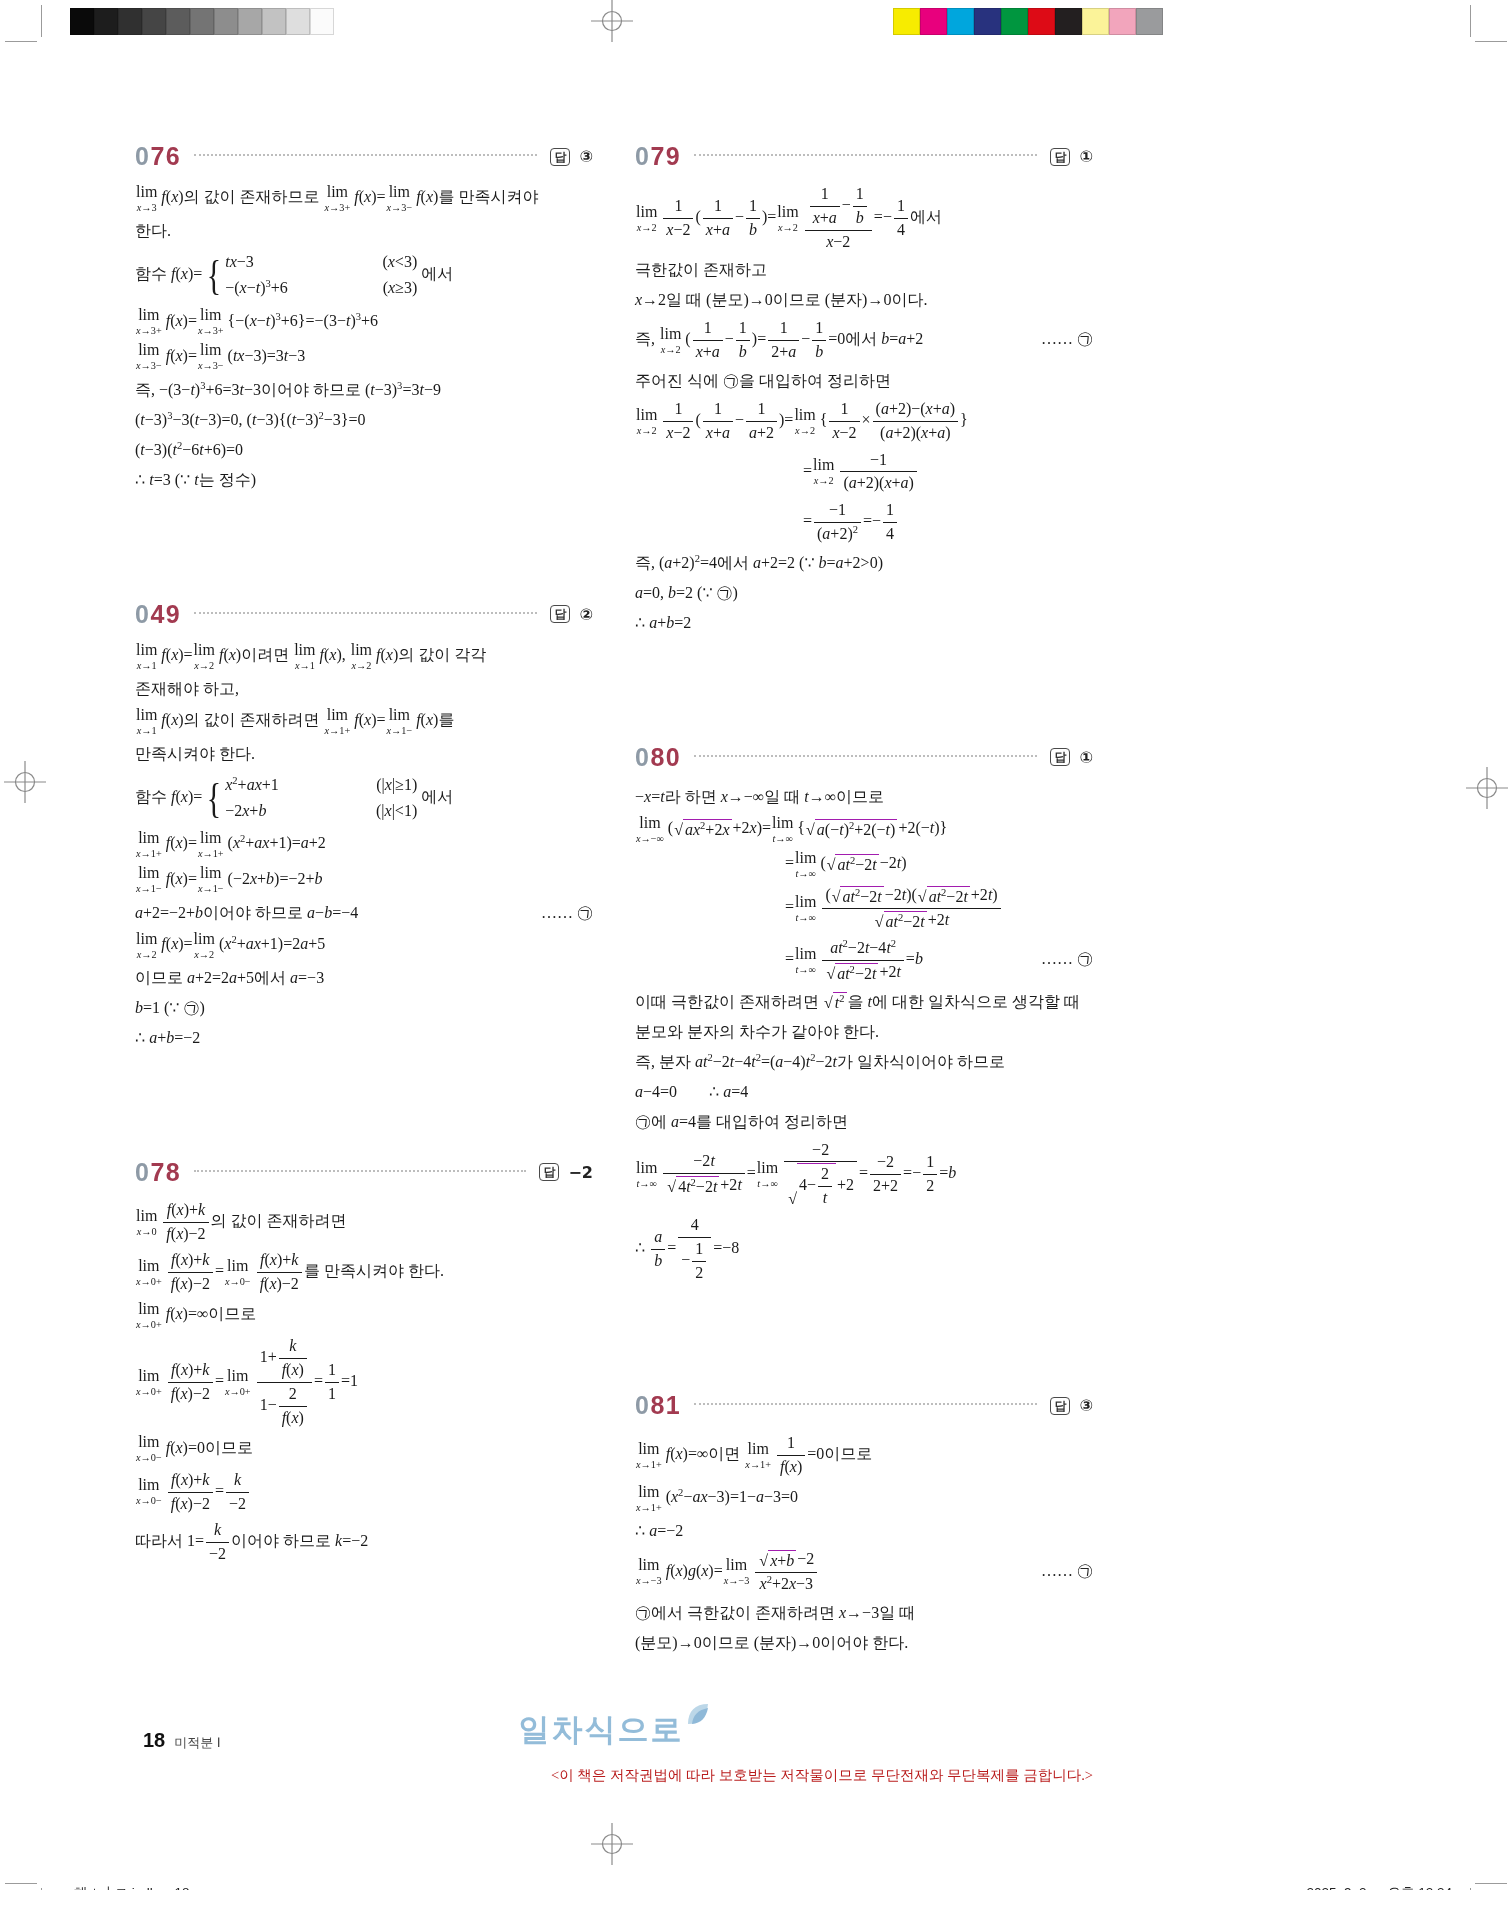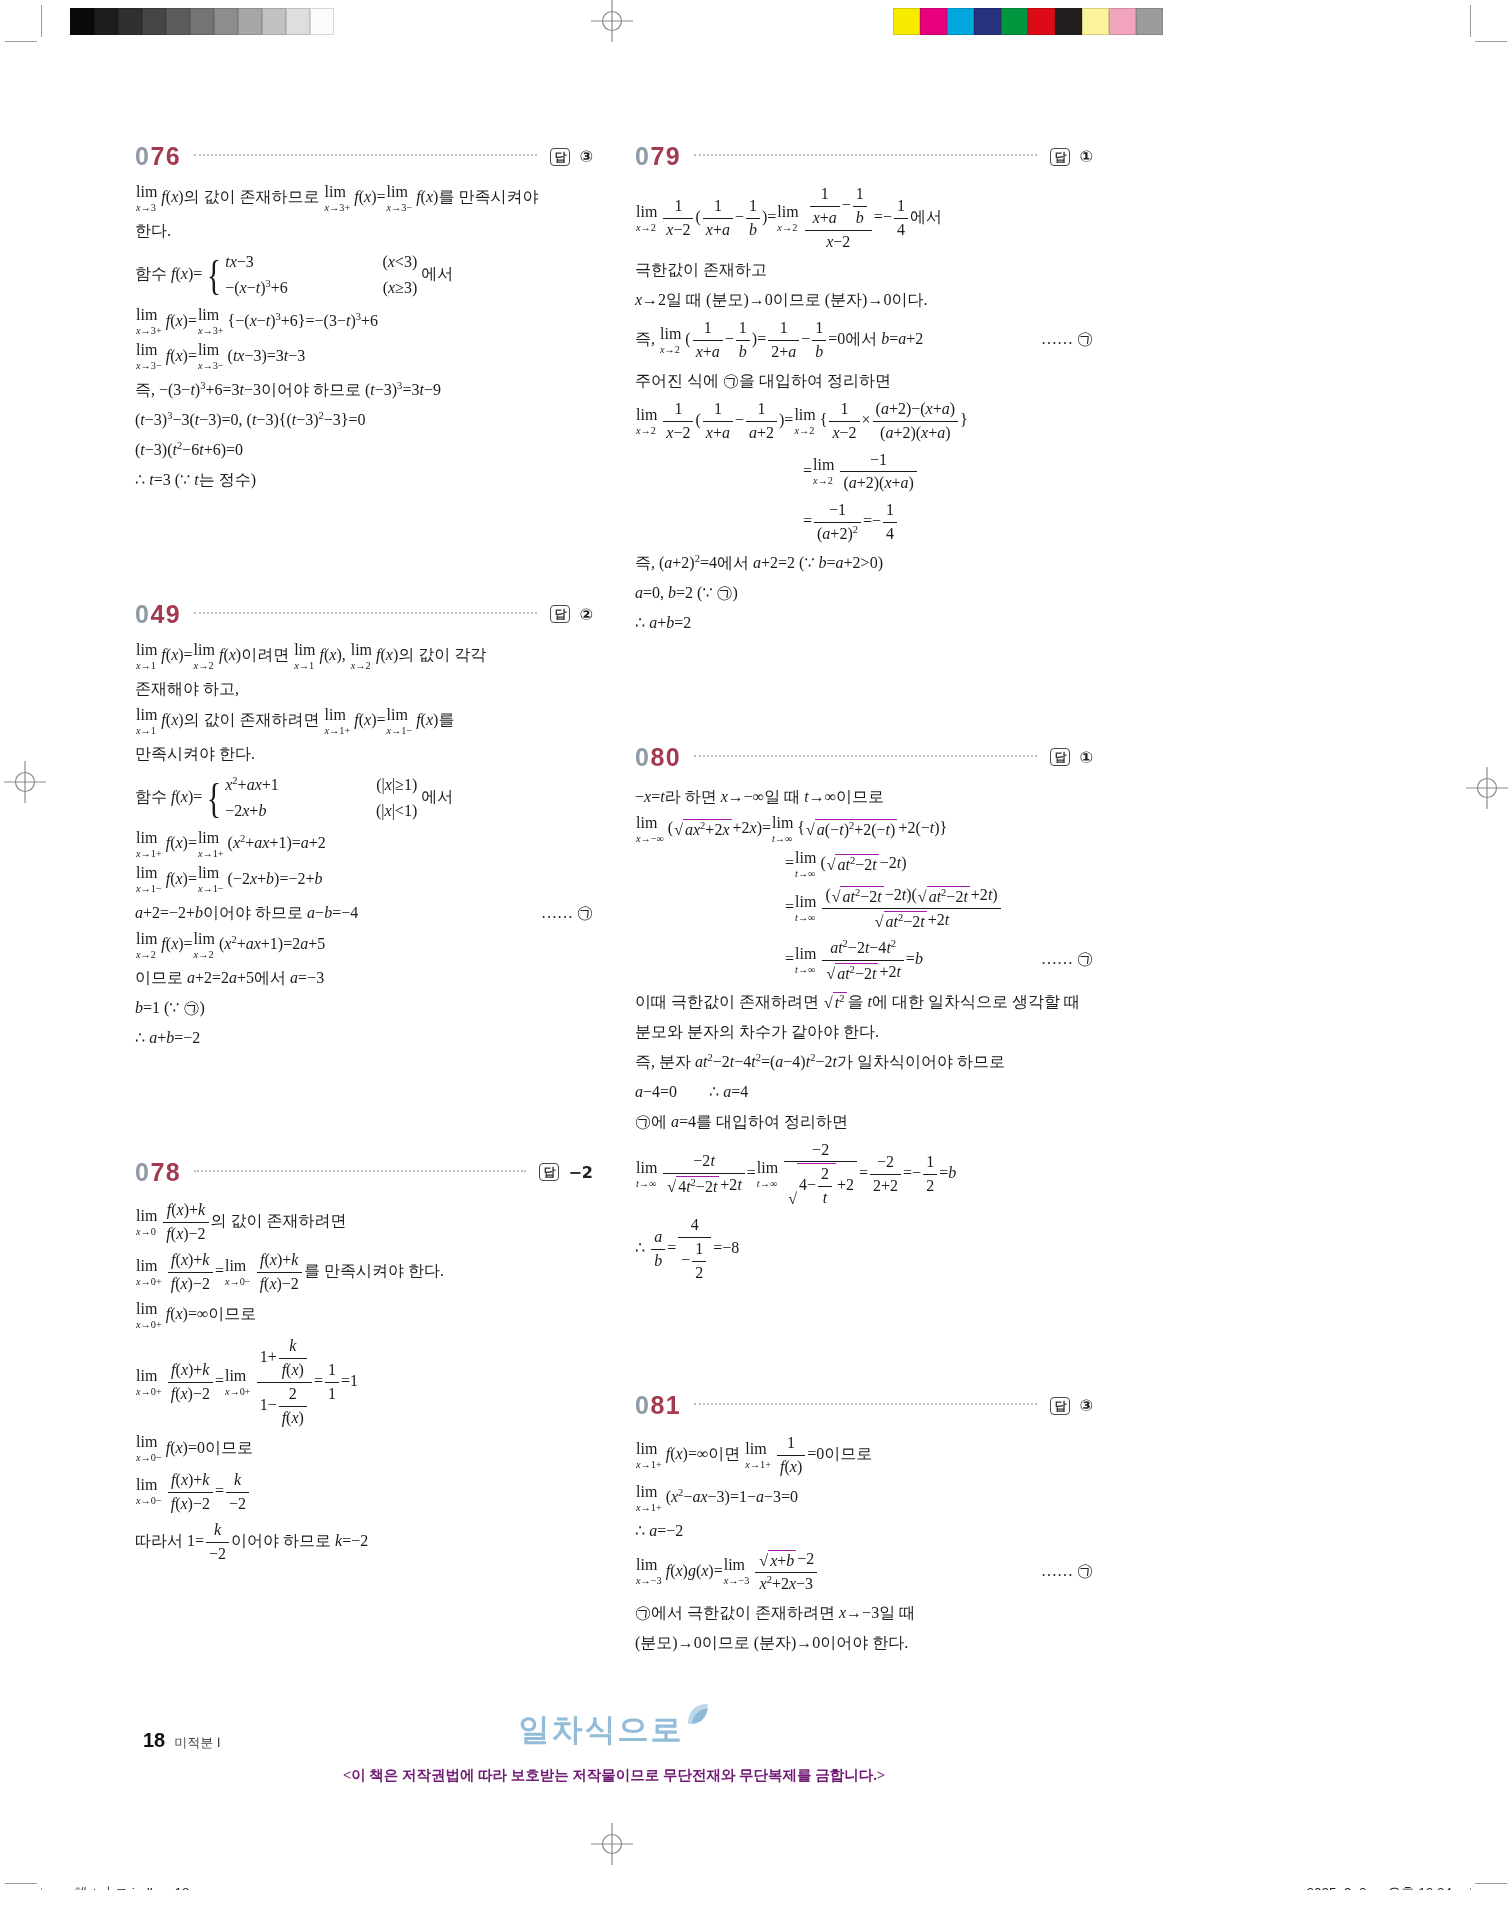--- a/index.html
+++ b/index.html
@@ -36,40 +36,40 @@
   
   .mline { margin:6px 0; font-size:16px; line-height:1.5; display:flex; align-items:baseline; }
   .mline .mx { display:inline-block; }
   .mline.hastag { justify-content:space-between; }
   .mtag { white-space:nowrap; margin-left:8px; color:#222; }
   .mx i { font-style:italic; }
   sup, sub { font-size:66%; line-height:0; }
   .fr { display:inline-flex; flex-direction:column; text-align:center; vertical-align:middle; margin:0 2px; line-height:1.3; }
   .fr > .nu { border-bottom:1px solid #1a1a1a; padding:0 3px 1px; }
   .fr > .de { padding:1px 3px 0; }
-  .lm { display:inline-flex; flex-direction:column; align-items:flex-start; vertical-align:middle; line-height:1; margin:0 4px 0 1px; }
+  .lm { display:inline-flex; flex-direction:column; align-items:center; vertical-align:middle; line-height:1; margin:0 4px 0 1px; }
   .lm .lms { font-size:64%; margin-top:3px; white-space:nowrap; }
   .sq { display:inline-flex; vertical-align:middle; align-items:stretch; margin:0 1px; line-height:1.25; }
   .sq .rad { align-self:flex-end; }
   .sq .sqb { border-top:1px solid #a21caf; padding:0 2px; }
   .cs { display:inline-flex; align-items:center; vertical-align:middle; margin:0 2px; }
   .cs .cbr { font-size:260%; line-height:0.75; transform:scaleX(0.72); margin-right:-1px; font-weight:400; }
   .cs .crw { display:inline-flex; flex-direction:column; min-width:196px; }
   .cs .crow { display:flex; justify-content:space-between; gap:30px; padding:1px 2px; }
 
   
   .footer-left { position:absolute; left:135px; top:1729px; display:flex; align-items:baseline; gap:9px; font-family:"Liberation Sans",sans-serif; }
   .fpn { font-size:20px; font-weight:bold; color:#111;margin-left:8px; }
   .fbl { font-size:13px; color:#444; }
   .logo { position:absolute; left:135px; width:958px; top:1702px; text-align:center;
           font-family:"Liberation Sans",sans-serif; font-weight:bold; font-size:31px;
           color:#93bcd9; letter-spacing:2px; }
   .logo svg { vertical-align:14px; margin-left:2px; }
-  .copyright { position:absolute; left:135px; width:958px; top:1766px; text-align:center;
-               font-size:14.5px; font-weight:bold; color:#701a75; }
+  .copyright { position:absolute; left:135px; width:958px; top:1766px; text-align:right;
+               font-size:14.5px; font-weight:normal; color:#b91c1c; }
   .printfile { position:absolute; left:74px; top:1884px; font-size:13.5px; color:#222; font-family:"Liberation Sans",sans-serif; }
   .printdate { position:absolute; right:60px; top:1884px; font-size:13.5px; color:#222; font-family:"Liberation Sans",sans-serif; }
 </style>
 </head>
 <body>
 
 <div class="sheet">
 
   <div class="grayscale-bar">
       <span class="swatch" style="background: rgb(10, 10, 10);"></span>

